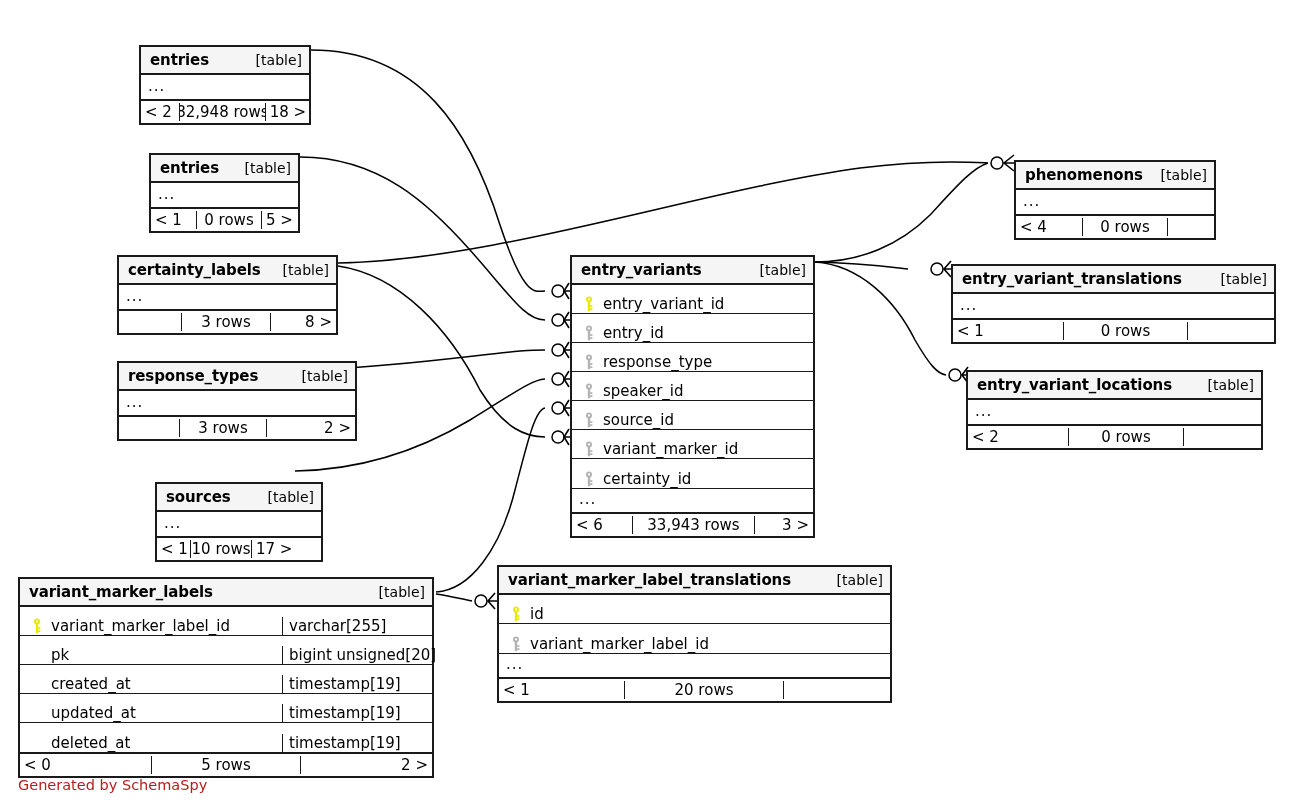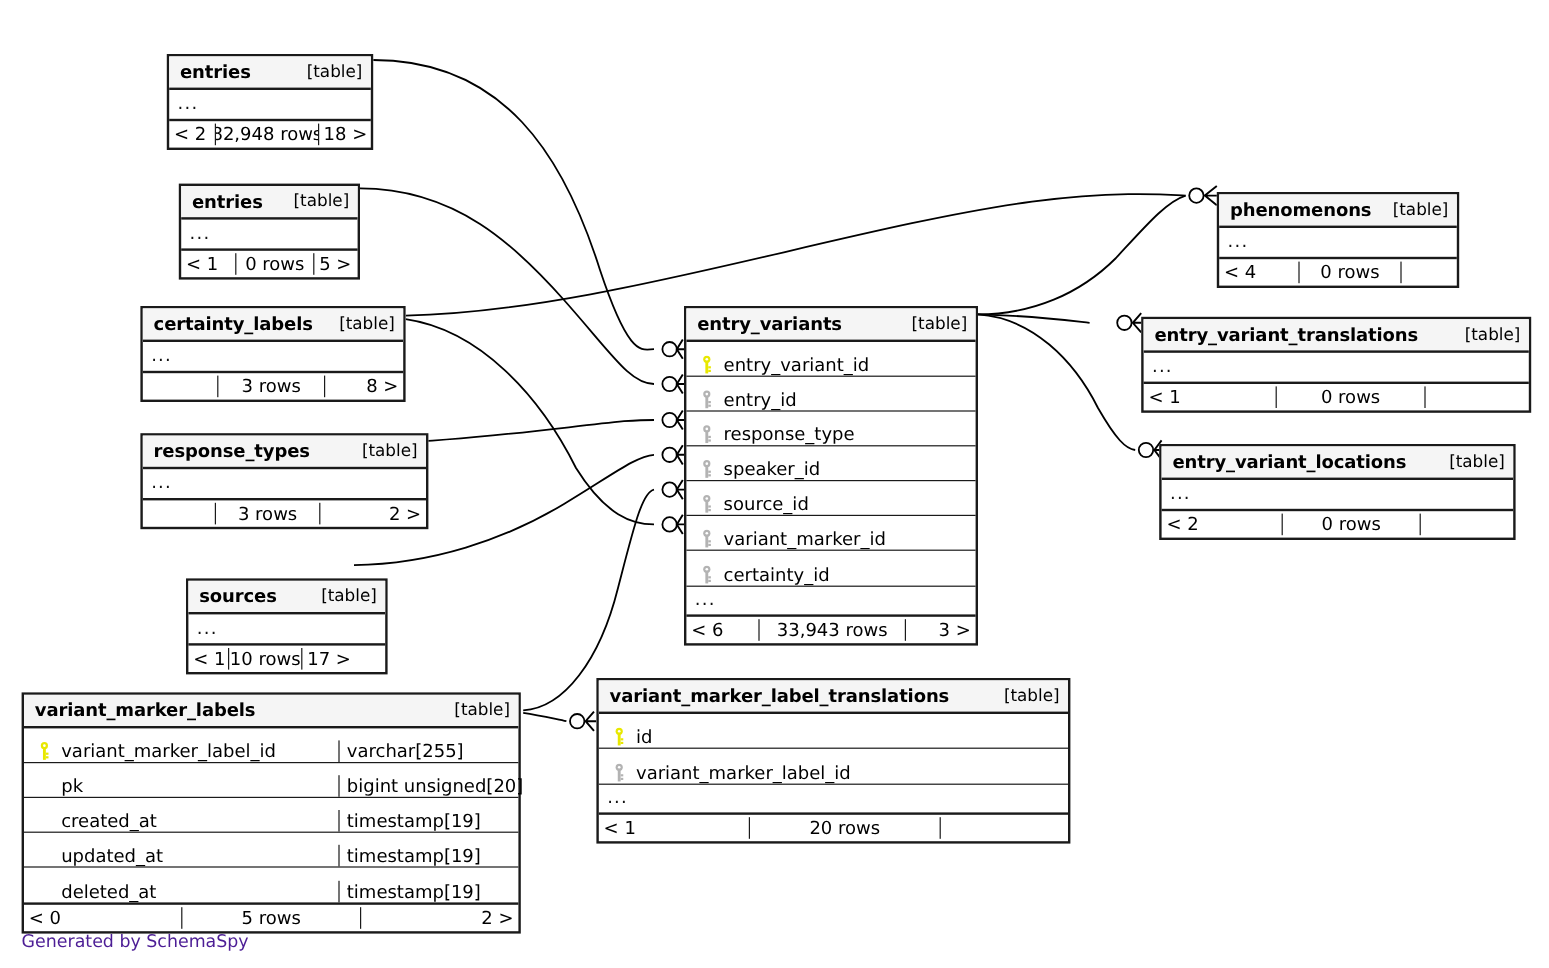--- a/index.html
+++ b/index.html
@@ -133,21 +133,21 @@
     border-right: 1px solid #1a1a1a;
     justify-content: center;
   }
   .foot-cell.right { justify-content: flex-end; }
   .foot-cell.left { justify-content: flex-start; }
   .credit {
     position: absolute;
     left: 18px;
     top: 777px;
     font-size: 14.5px;
-    color: #4c1d95;
+    color: #b91c1c;
   }
   
   .thin { border-width: 2px; }
 </style>
 </head>
 <body>
 
 <div id="canvas">
 
   <svg id="edges" viewBox="0 0 1291 807" xmlns="http://www.w3.org/2000/svg">

